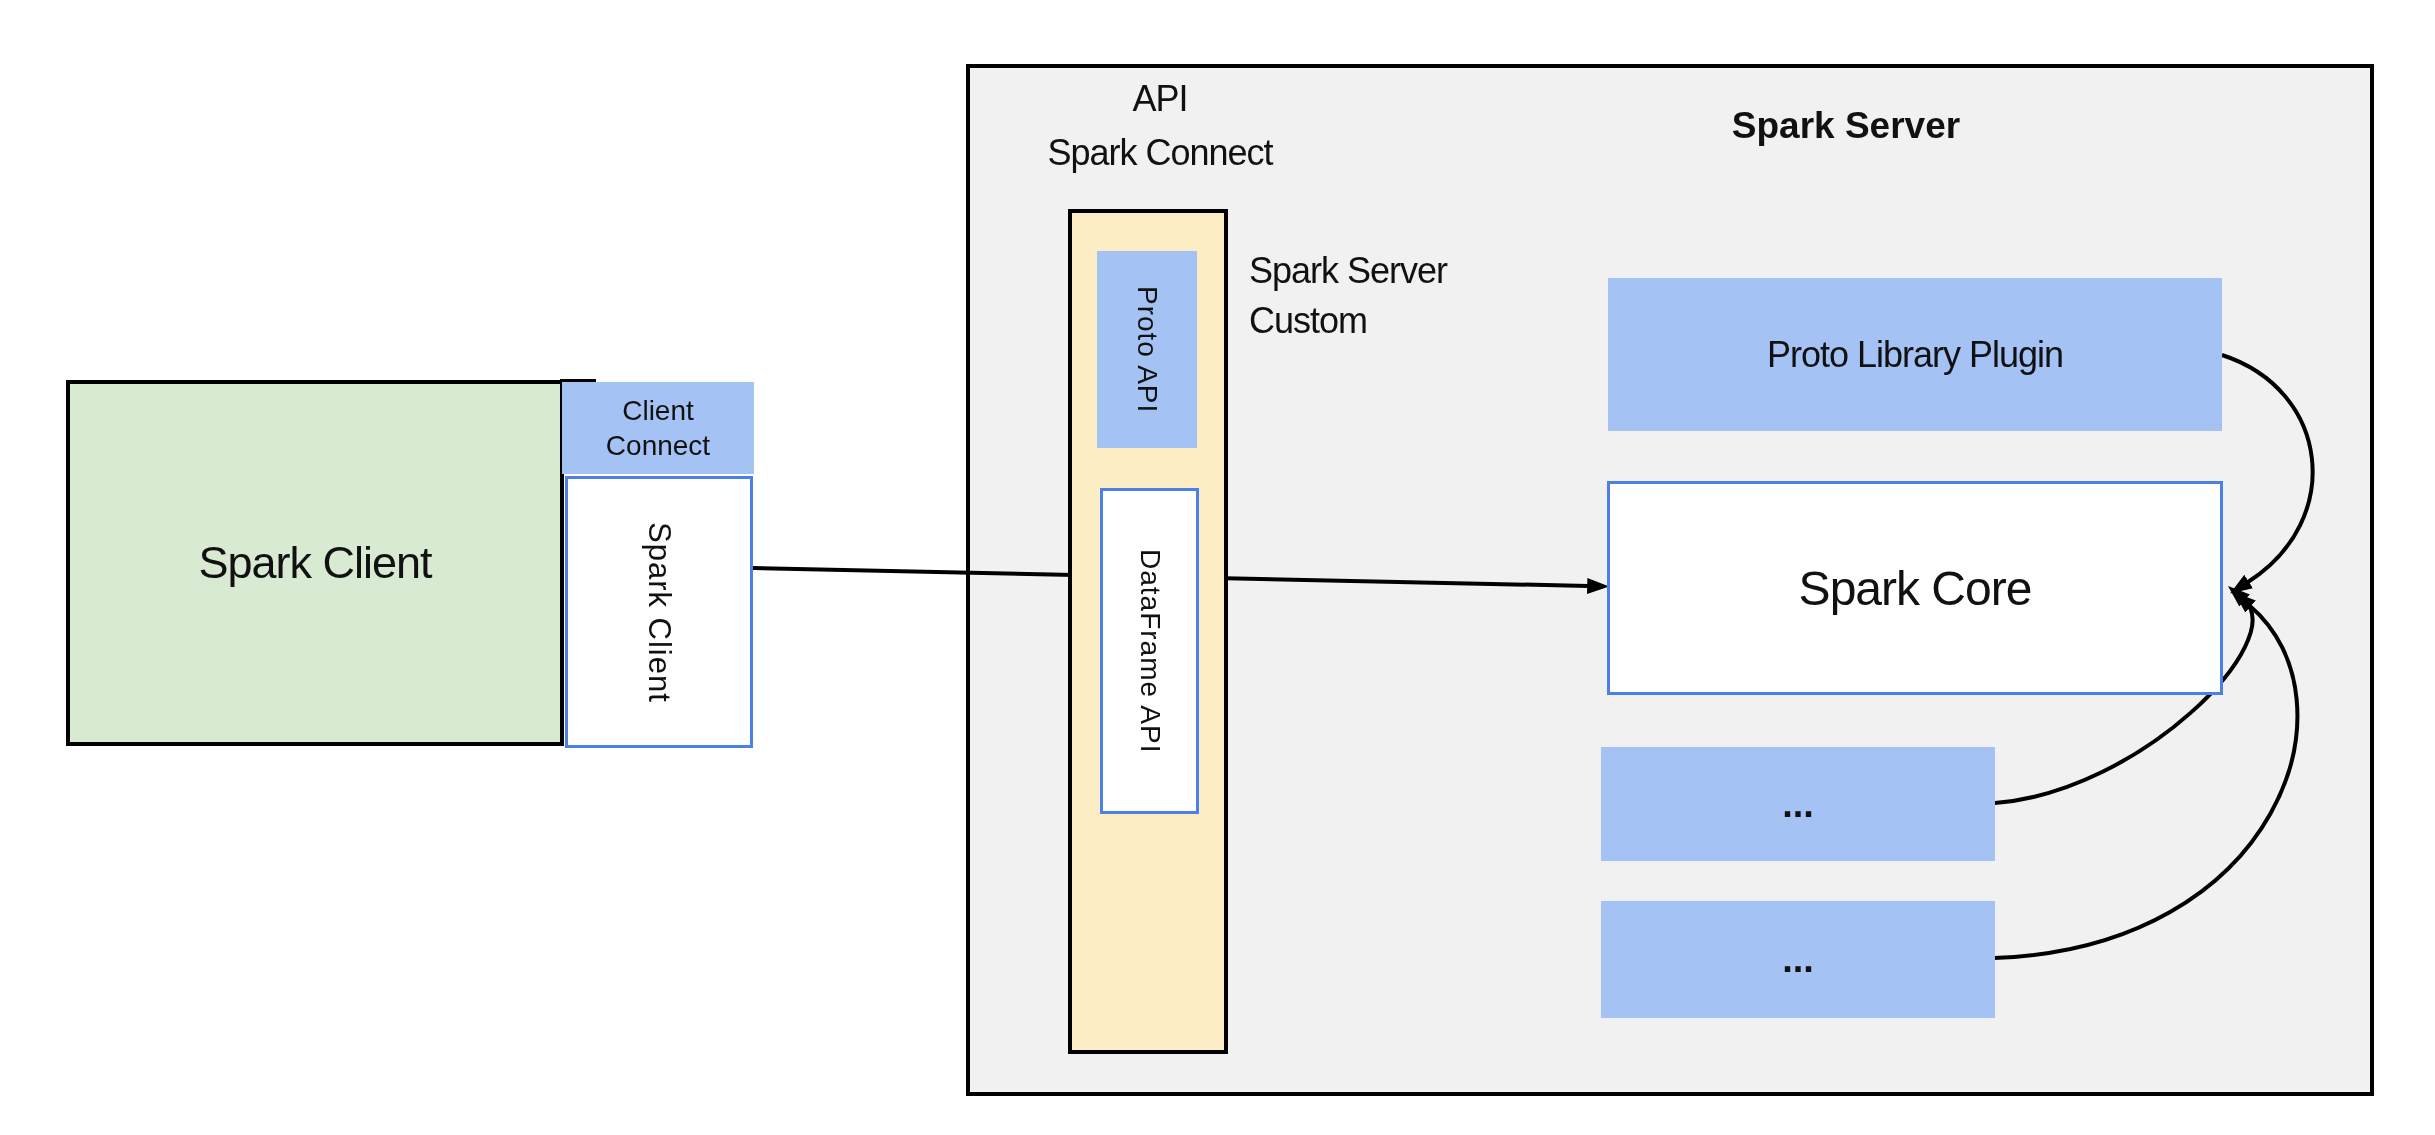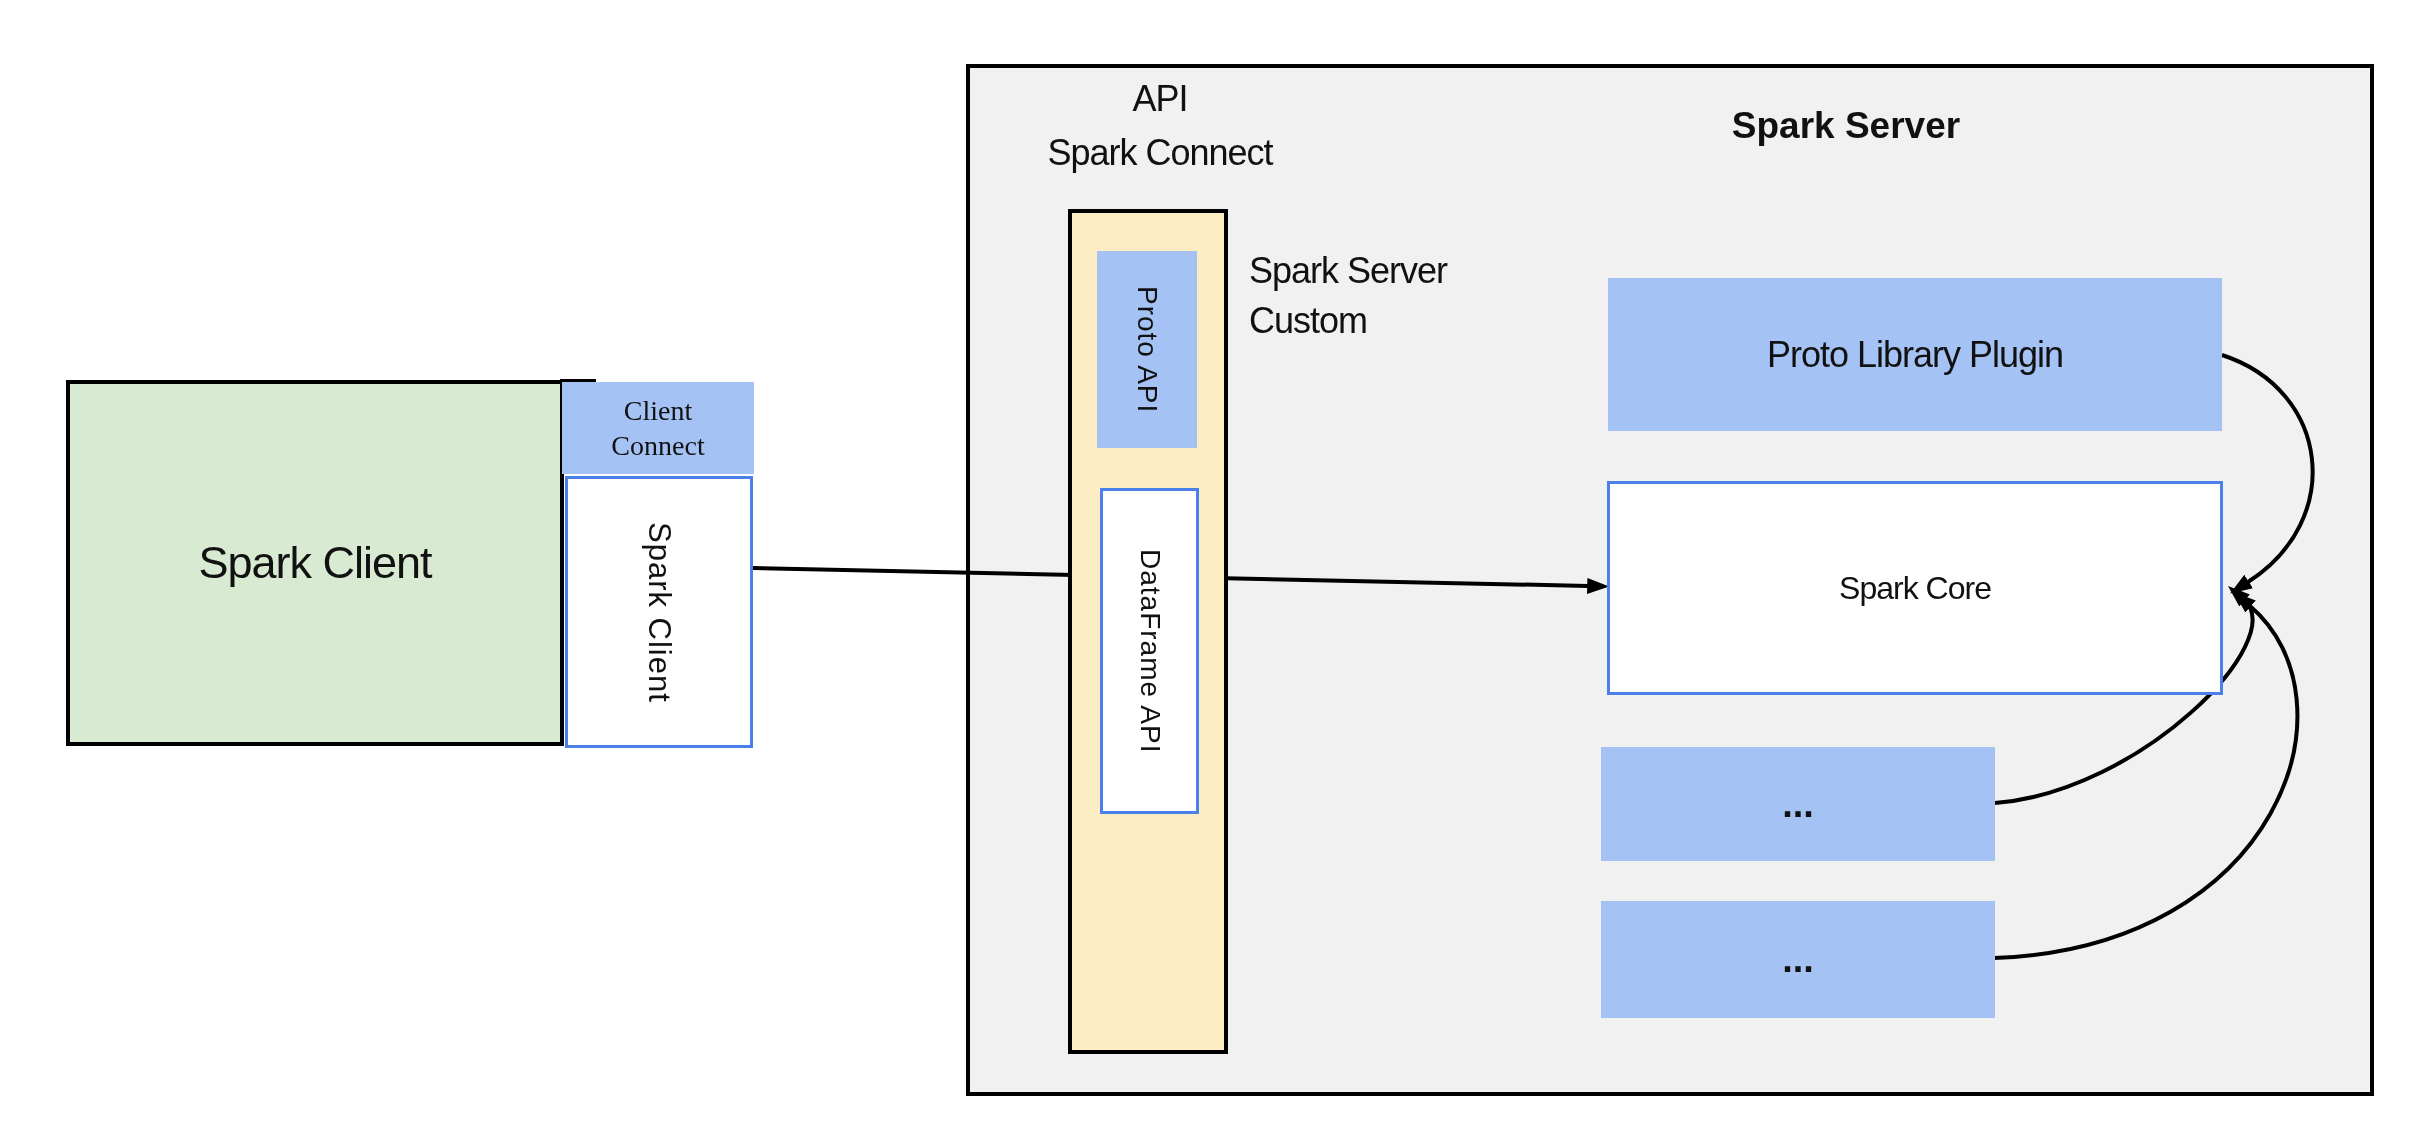--- a/index.html
+++ b/index.html
@@ -54,21 +54,21 @@
   </svg>
 
   <div class="abs box green-fill black-border" style="left:66px; top:380px; width:498px; height:366px;">
     <div class="big" style="font-size:45px; line-height:58px;">
       <div>Spark Client</div>
     </div>
   </div>
 
   <div class="abs" style="left:560px; top:379px; width:36px; height:4px; background:#000; z-index:3;"></div>
 
-  <div class="abs box blue-fill" style="left:562px; top:382px; width:192px; height:92px;font-family:Liberation Serif, serif;">
+  <div class="abs box blue-fill" style="left:562px; top:382px; width:192px; height:92px;">
     <div style="font-size:28px; line-height:35px;">
       <div>Client</div>
       <div>Connect</div>
     </div>
   </div>
 
   <div class="abs box blue-border" style="left:565px; top:476px; width:188px; height:272px;">
     <div class="vtext" style="font-size:31px;">Spark Client</div>
   </div>
 
@@ -91,21 +91,21 @@
 
   <div class="abs label big" style="left:1249px; top:246px; font-size:36px; line-height:50px;">
     <div>Spark Server</div>
     <div>Custom</div>
   </div>
 
   <div class="abs box blue-fill big" style="left:1608px; top:278px; width:614px; height:153px; font-size:36px;">
     <span>Proto Library Plugin</span>
   </div>
 
-  <div class="abs box blue-border big" style="left:1607px; top:481px; width:616px; height:214px; font-size:32px;">
+  <div class="abs box blue-border big" style="left:1607px; top:481px; width:616px; height:214px; font-size:48px;">
     <span>Spark Core</span>
   </div>
 
   <div class="abs box blue-fill" style="left:1601px; top:747px; width:394px; height:114px; font-size:38px; font-weight:bold;">
     <span>...</span>
   </div>
 
   <div class="abs box blue-fill" style="left:1601px; top:901px; width:394px; height:117px; font-size:38px; font-weight:bold;">
     <span>...</span>
   </div>

